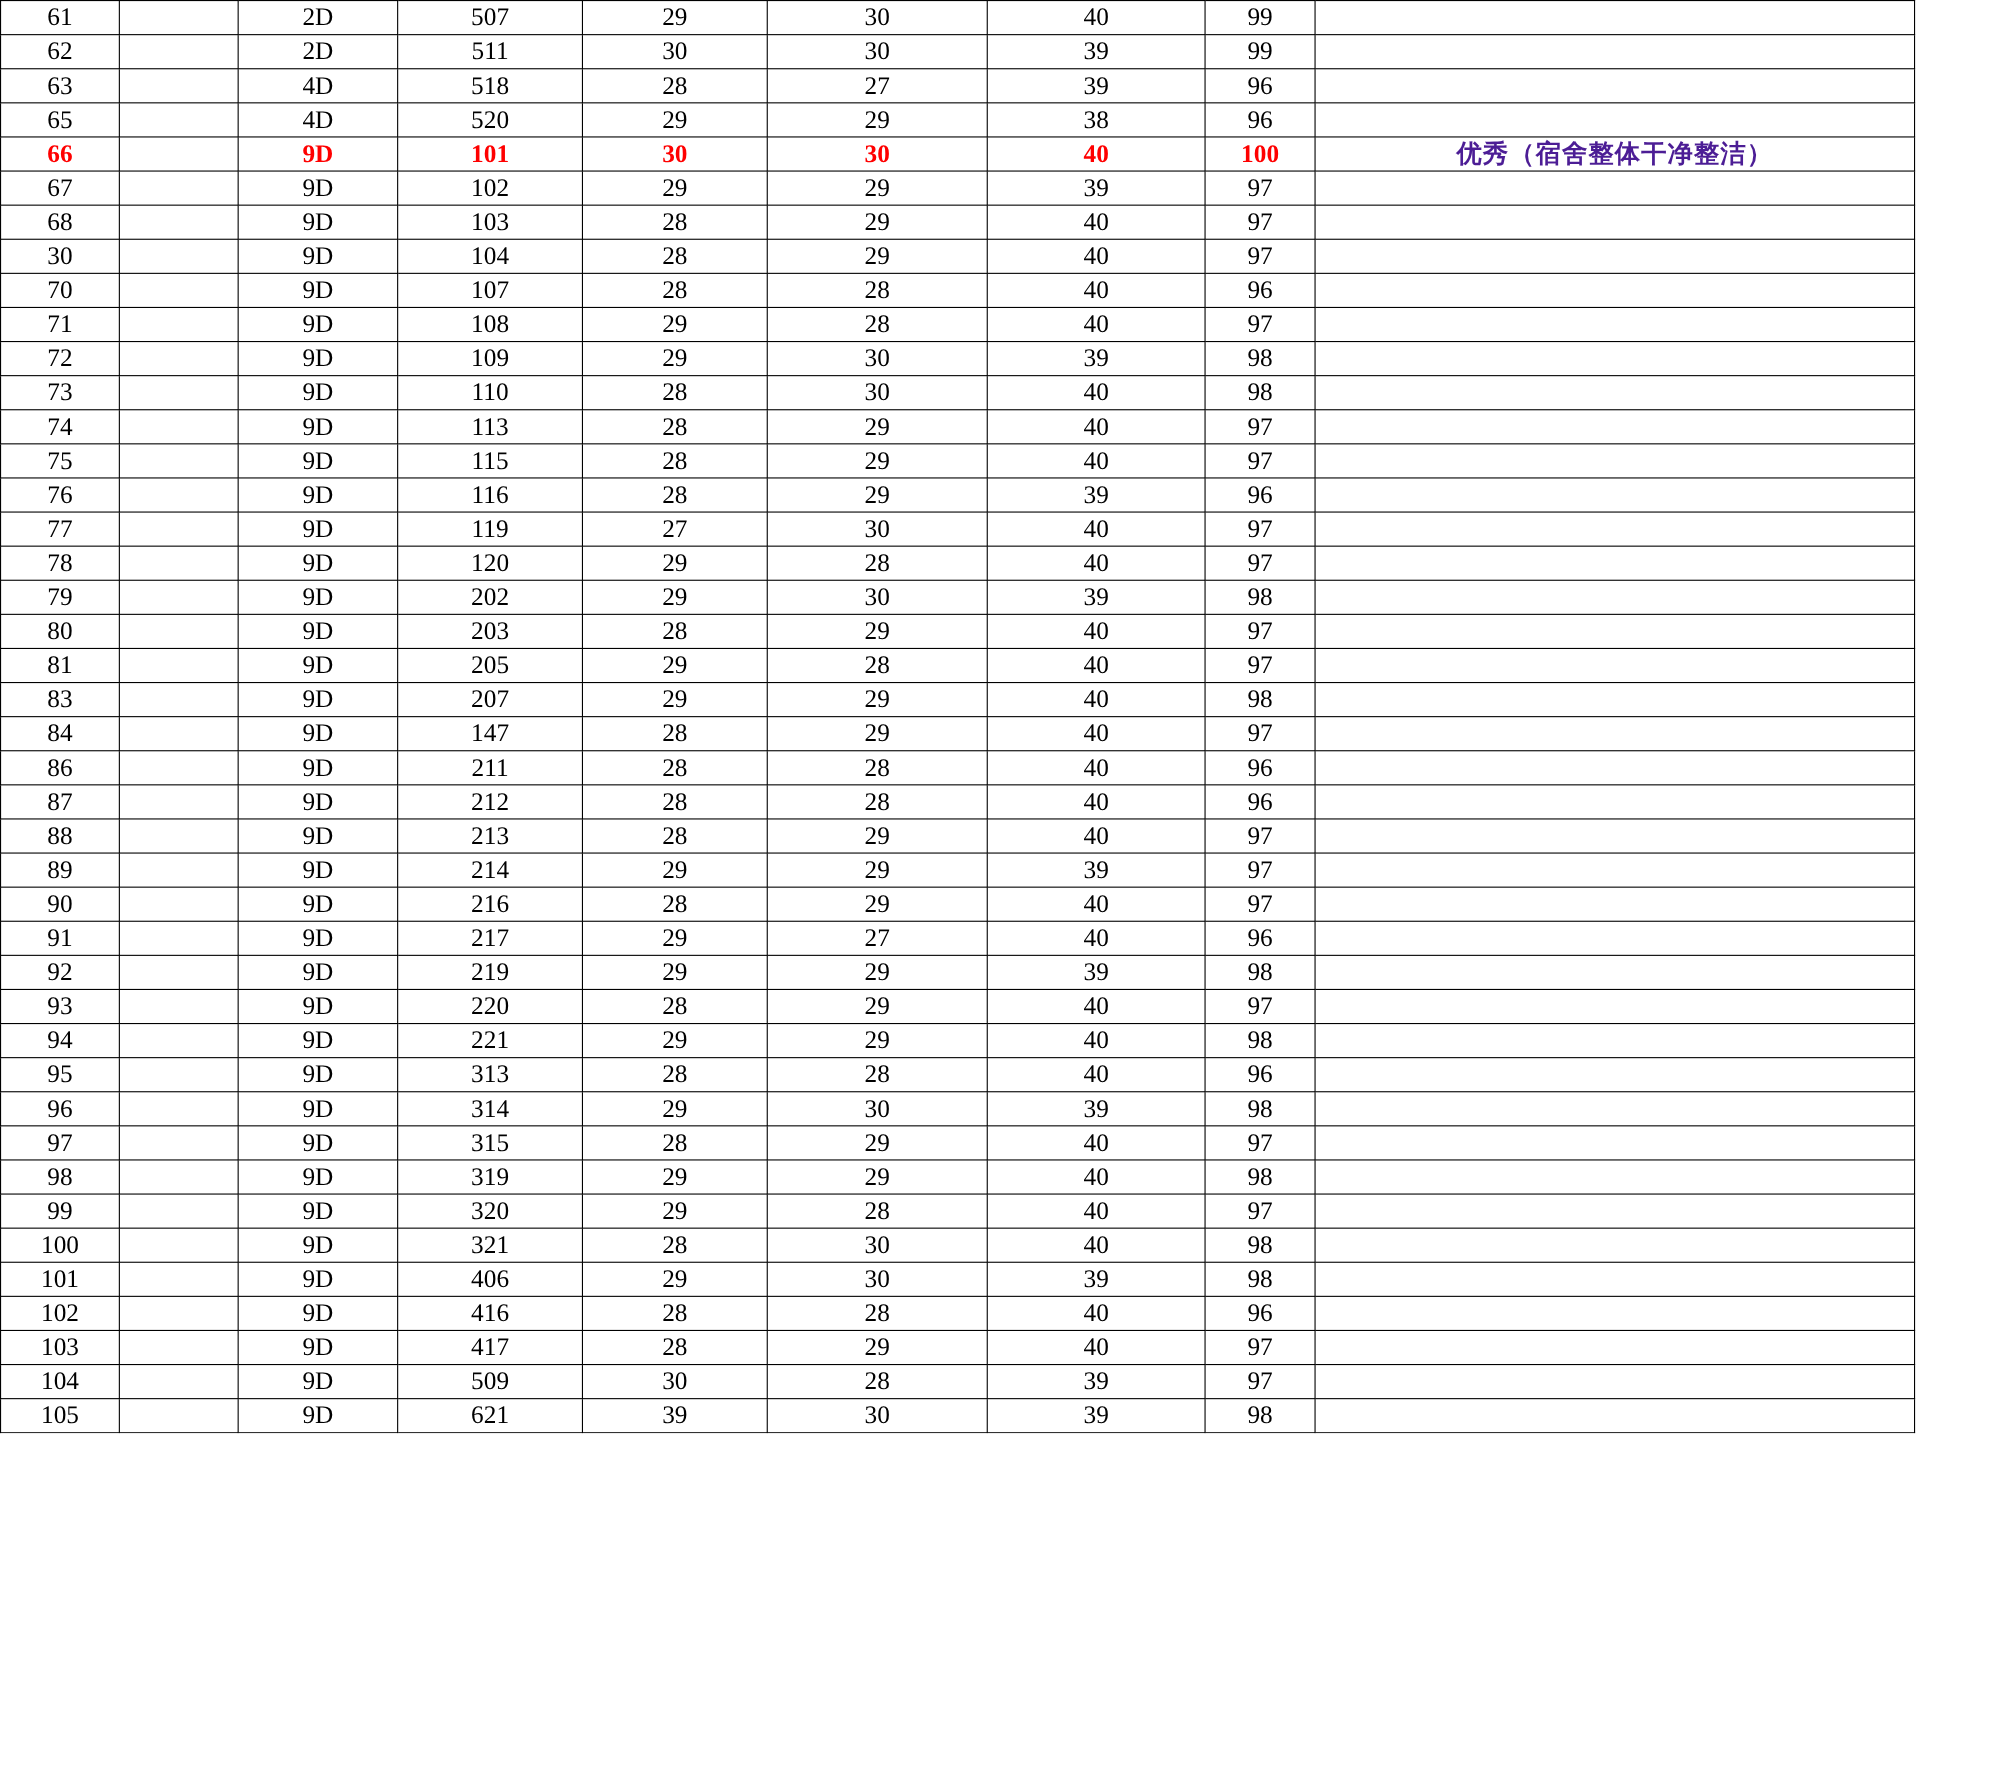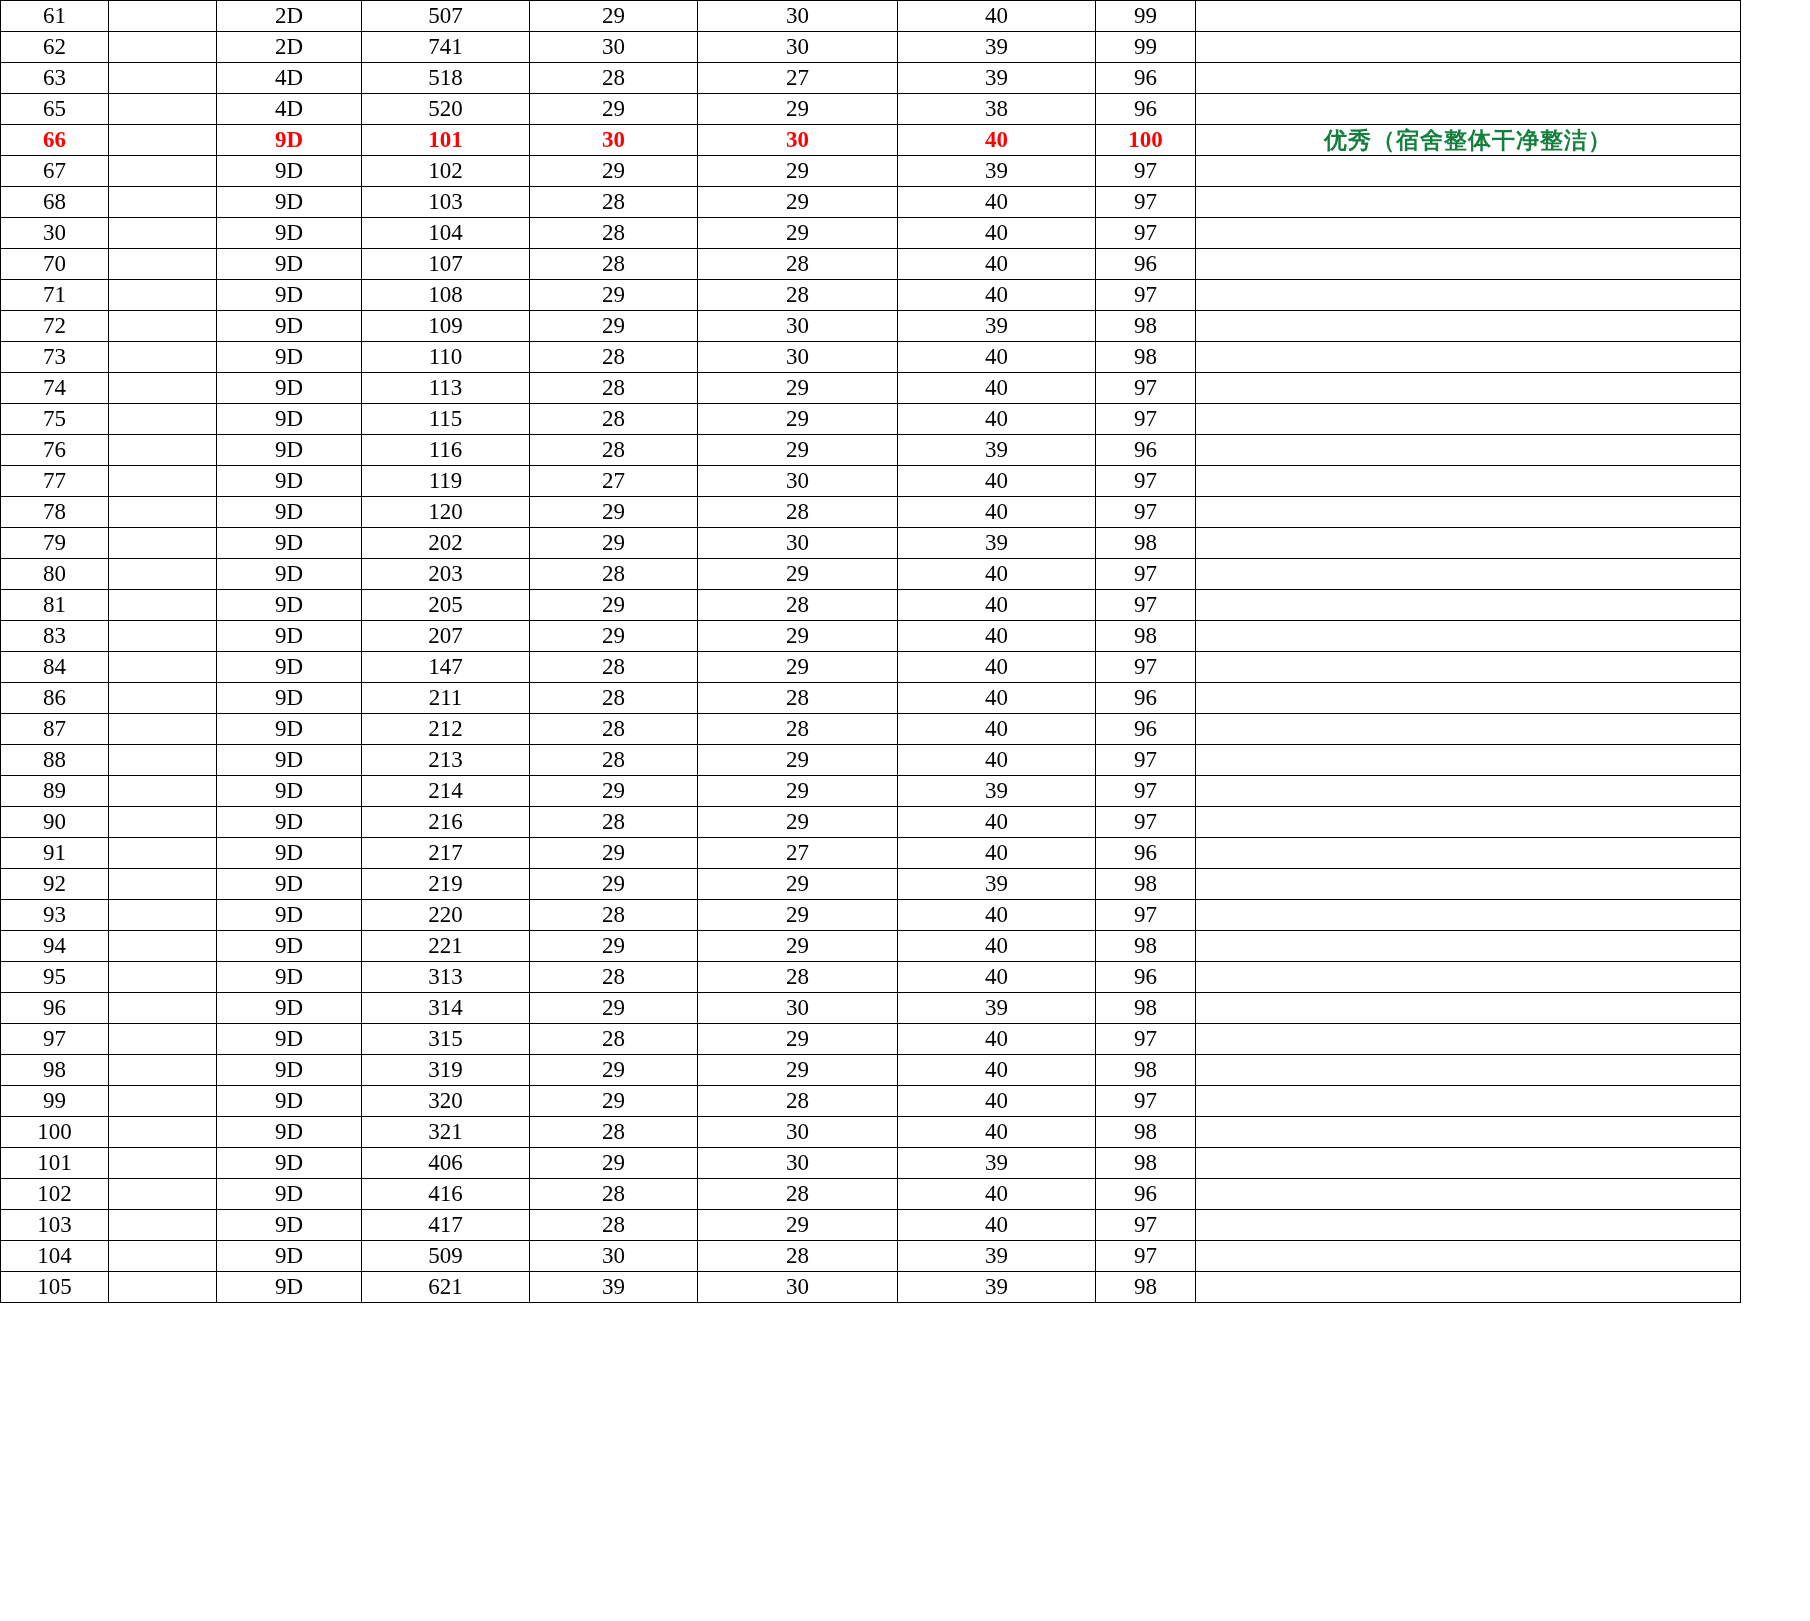--- a/index.html
+++ b/index.html
@@ -59,21 +59,21 @@
     font-size: 22px;
     letter-spacing: 1px;
   }
   tr.highlight td {
     color: #ff0000;
     font-weight: bold;
     margin-left: 16px;
   }
   tr.highlight td.remark {
     font-weight: bold;
-    color: #15803d;
+    color: #4c1d95;
   }
 </style>
 </head>
 <body>
 
 <div class="sheet">
   <table class="grid">
     <colgroup>
       <col class="c-idx">
       <col class="c-gap">
@@ -94,21 +94,21 @@
           <td class="s1">29</td>
           <td class="s2">30</td>
           <td class="s3">40</td>
           <td class="total">99</td>
           <td class="remark"></td>
         </tr>
         <tr class="row">
           <td class="idx">62</td>
           <td class="spacer"></td>
           <td class="bldg">2D</td>
-          <td class="room">741</td>
+          <td class="room">511</td>
           <td class="s1">30</td>
           <td class="s2">30</td>
           <td class="s3">39</td>
           <td class="total">99</td>
           <td class="remark"></td>
         </tr>
         <tr class="row">
           <td class="idx">63</td>
           <td class="spacer"></td>
           <td class="bldg">4D</td>

